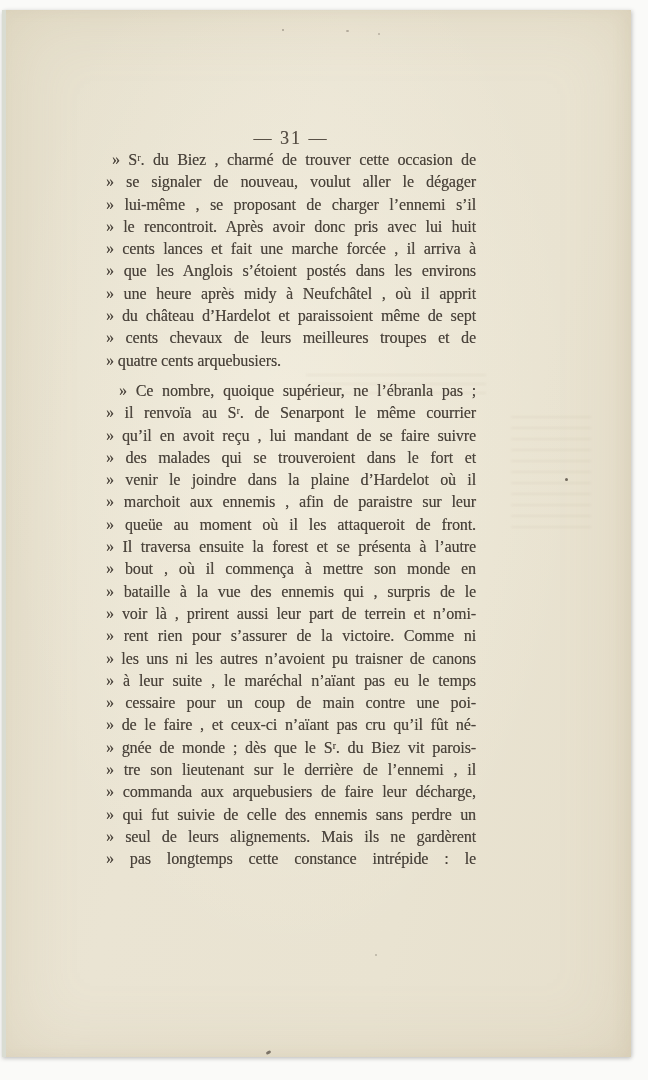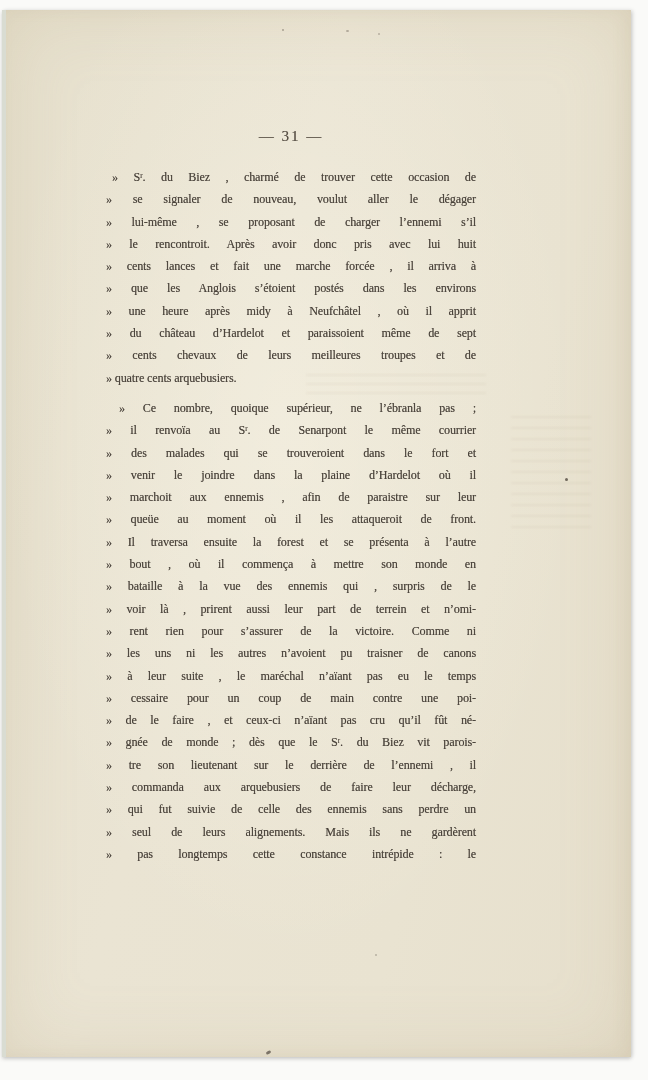--- a/index.html
+++ b/index.html
@@ -26,29 +26,28 @@
       2px 0 4px rgba(0,0,0,0.10);
   }
   .text-block {
     position: absolute;
     left: 100px; top: 118px;
     width: 370px;
     color: #49423a;
   }
   .page-number {
     text-align: center;
-    font-size: 15px;
+    font-size: 18px;
     letter-spacing: 2px;
     color: #554d43;
-    margin-bottom: 21px;
     text-shadow: 0.2px 0.2px 0.3px rgba(85,77,67,0.5);
   }
   .para { margin: 0; }
   .line {
-    font-size: 12px;
+    font-size: 16px;
     line-height: 22.3px;
     letter-spacing: -0.1px;
     text-align: justify;
     text-align-last: justify;
     color: #49423a;
     text-shadow: 0.2px 0.2px 0.35px rgba(73,66,58,0.55);
   }
   .line.short { text-align-last: left; font-family: Liberation Serif, serif; }
   #para1 .line:first-child { padding-left: 6px; }
   #para2 { margin-top: 8px; }
@@ -99,20 +98,21 @@
       <div class="line">» que les Anglois s’étoient postés dans les environs</div>
       <div class="line">» une heure après midy à Neufchâtel , où il apprit</div>
       <div class="line">» du château d’Hardelot et paraissoient même de sept</div>
       <div class="line">» cents chevaux de leurs meilleures troupes et de</div>
       <div class="line short">» quatre cents arquebusiers.</div>
     </div>
 
     <div class="para" id="para2">
       <div class="line">» Ce nombre, quoique supérieur, ne l’ébranla pas ;</div>
       <div class="line">» il renvoïa au Sʳ. de Senarpont le même courrier</div>
+      <div class="line">» qu’il en avoit reçu , lui mandant de se faire suivre</div>
       <div class="line">» des malades qui se trouveroient dans le fort et</div>
       <div class="line">» venir le joindre dans la plaine d’Hardelot où il</div>
       <div class="line">» marchoit aux ennemis , afin de paraistre sur leur</div>
       <div class="line">» queüe au moment où il les attaqueroit de front.</div>
       <div class="line">» Il traversa ensuite la forest et se présenta à l’autre</div>
       <div class="line">» bout , où il commença à mettre son monde en</div>
       <div class="line">» bataille à la vue des ennemis qui , surpris de le</div>
       <div class="line">» voir là , prirent aussi leur part de terrein et n’omi-</div>
       <div class="line">» rent rien pour s’assurer de la victoire.  Comme ni</div>
       <div class="line">» les uns ni les autres n’avoient pu traisner de canons</div>

